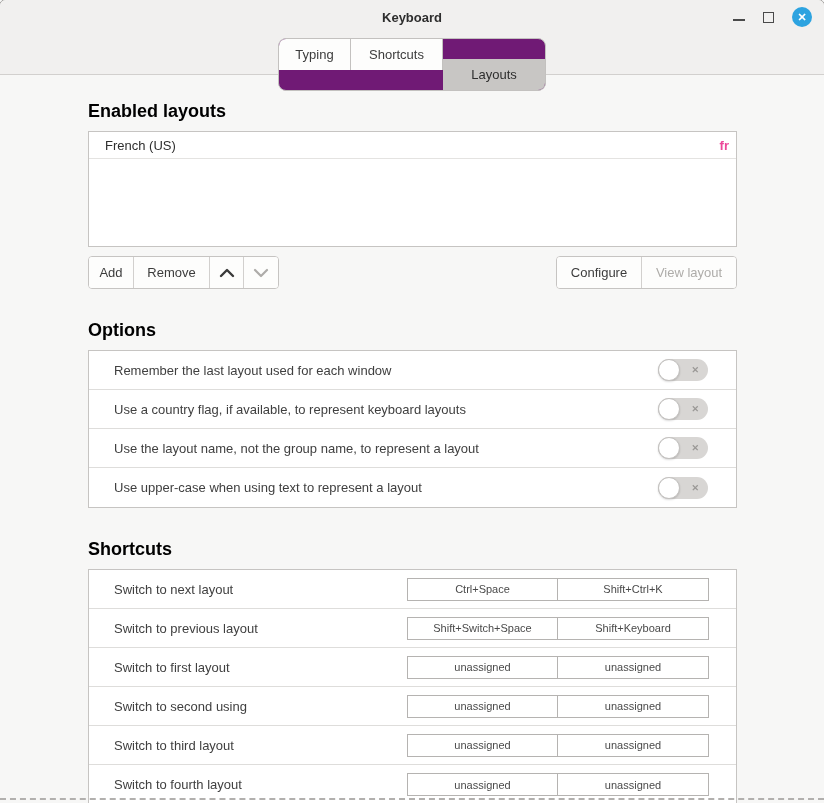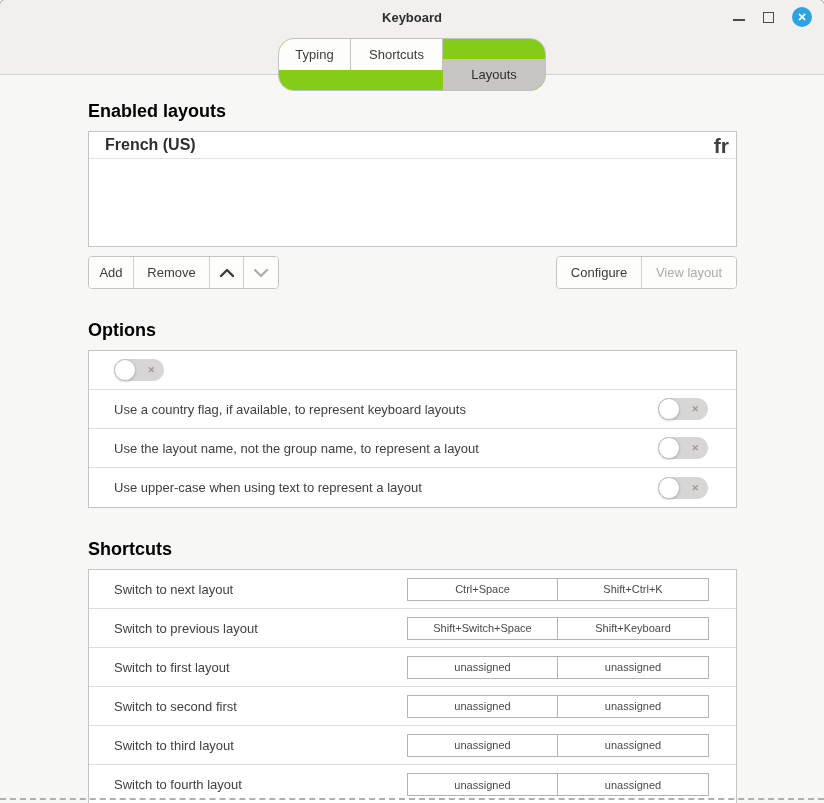--- a/index.html
+++ b/index.html
@@ -11,36 +11,36 @@
   .header { background:#f1f0ef; border-bottom:1px solid #d2d0ce; height:75px; border-radius:6px 6px 0 0; position:relative; }
   .titlebar { height:34px; display:flex; align-items:center; justify-content:center; position:relative; }
   .title { font-size:13px; font-weight:700; color:#2e2e2e; }
   .win-controls { position:absolute; right:12px; top:0; height:34px; display:flex; align-items:center; gap:18px; }
   .btn-min { width:12px; height:12px; position:relative; cursor:pointer; }
   .btn-min::after { content:""; position:absolute; left:0; right:0; bottom:2px; border-bottom:2px solid #4a4a4a; }
   .btn-max { width:11px; height:11px; border:1.5px solid #4a4a4a; background:transparent; cursor:pointer; }
   .btn-close { width:20px; height:20px; border-radius:50%; background:#2da3e0; color:#ffffff; display:flex; align-items:center; justify-content:center; font-size:11px; font-weight:700; cursor:pointer; }
 
   
-  .tabs { position:absolute; left:50%; transform:translateX(-50%); top:38px; display:flex; border:1px solid #c3c1bf; border-radius:16px; overflow:hidden; background:#84cc16; }
+  .tabs { position:absolute; left:50%; transform:translateX(-50%); top:38px; display:flex; border:1px solid #c3c1bf; border-radius:8px; overflow:hidden; background:#701a75; }
   .tab { height:31px; display:flex; align-items:center; justify-content:center; font-size:13px; color:#3c3c3c; background:#fdfdfc; border-right:1px solid #c3c1bf; cursor:pointer; padding:0 18px; }
   .tab:last-child { border-right:none; }
   .tab.active { background:#c8c6c4; color:#2e2e2e; }
   .tab-typing { width:72px; } .tab-shortcuts { width:92px; } .tab-layouts { width:102px;margin-top:20px; }
 
   
   .content { padding:26px 87px 0 88px; }
   .section-heading { font-size:18px; font-weight:700; color:#000000; margin-bottom:9px; }
   .panel { background:#ffffff; border:1px solid #c6c4c2; }
 
   
   .layout-list { height:116px; margin-bottom:9px; overflow:hidden; }
   .layout-row { height:27px; display:flex; align-items:center; padding:0 7px 0 8px; border-bottom:1px solid #e4e3e1; cursor:pointer; }
-  .layout-name { font-size:16px; font-weight:700; color:#2e2e2e; flex:1;padding-left:8px; }
-  .layout-indicator { font-size:21px; font-weight:700; color:#404040; line-height:1; }
+  .layout-name { font-size:13px; font-weight:400; color:#2e2e2e; flex:1;padding-left:8px; }
+  .layout-indicator { font-size:13px; font-weight:700; color:#ec4899; line-height:1; }
   .layout-row.selected { background:#2499d9; border:1px dashed #8ecdee; border-bottom:1px dashed #8ecdee; }
   .layout-row.selected .layout-name, .layout-row.selected .layout-indicator { color:#ffffff; }
   .layout-row.selected .layout-indicator { font-size:15px; }
 
   
   .list-buttons { display:flex; justify-content:space-between; margin-bottom:31px; }
   .btn-group { display:flex; border:1px solid #c6c4c2; border-radius:4px; overflow:hidden; background:#fdfdfc; }
   .btn { height:31px; background:#fdfdfc; display:flex; align-items:center; justify-content:center; font-size:13px; color:#3c3c3c; border-right:1px solid #d2d0ce; cursor:pointer; }
   .btn:last-child { border-right:none; }
   .btn.disabled { color:#aeaca9; cursor:default; }
@@ -117,20 +117,21 @@
       <div class="btn-group">
         <div class="btn btn-configure">Configure</div>
         <div class="btn btn-view disabled">View layout</div>
       </div>
     </div>
 
     <div class="section-heading">Options</div>
 
     <div class="panel options-panel">
       <div class="opt-row">
+        <span class="opt-label">Remember the last layout used for each window</span>
         <div class="toggle">
           <span class="off-mark">✕</span>
           <span class="knob"></span>
         </div>
       </div>
       <div class="opt-row">
         <span class="opt-label">Use a country flag, if available, to represent keyboard layouts</span>
         <div class="toggle">
           <span class="off-mark">✕</span>
           <span class="knob"></span>
@@ -170,21 +171,21 @@
         </div>
       </div>
       <div class="sc-row">
         <span class="sc-label">Switch to first layout</span>
         <div class="keypair">
           <div class="keybtn">unassigned</div>
           <div class="keybtn">unassigned</div>
         </div>
       </div>
       <div class="sc-row">
-        <span class="sc-label">Switch to second first</span>
+        <span class="sc-label">Switch to second using</span>
         <div class="keypair">
           <div class="keybtn">unassigned</div>
           <div class="keybtn">unassigned</div>
         </div>
       </div>
       <div class="sc-row">
         <span class="sc-label">Switch to third layout</span>
         <div class="keypair">
           <div class="keybtn">unassigned</div>
           <div class="keybtn">unassigned</div>

